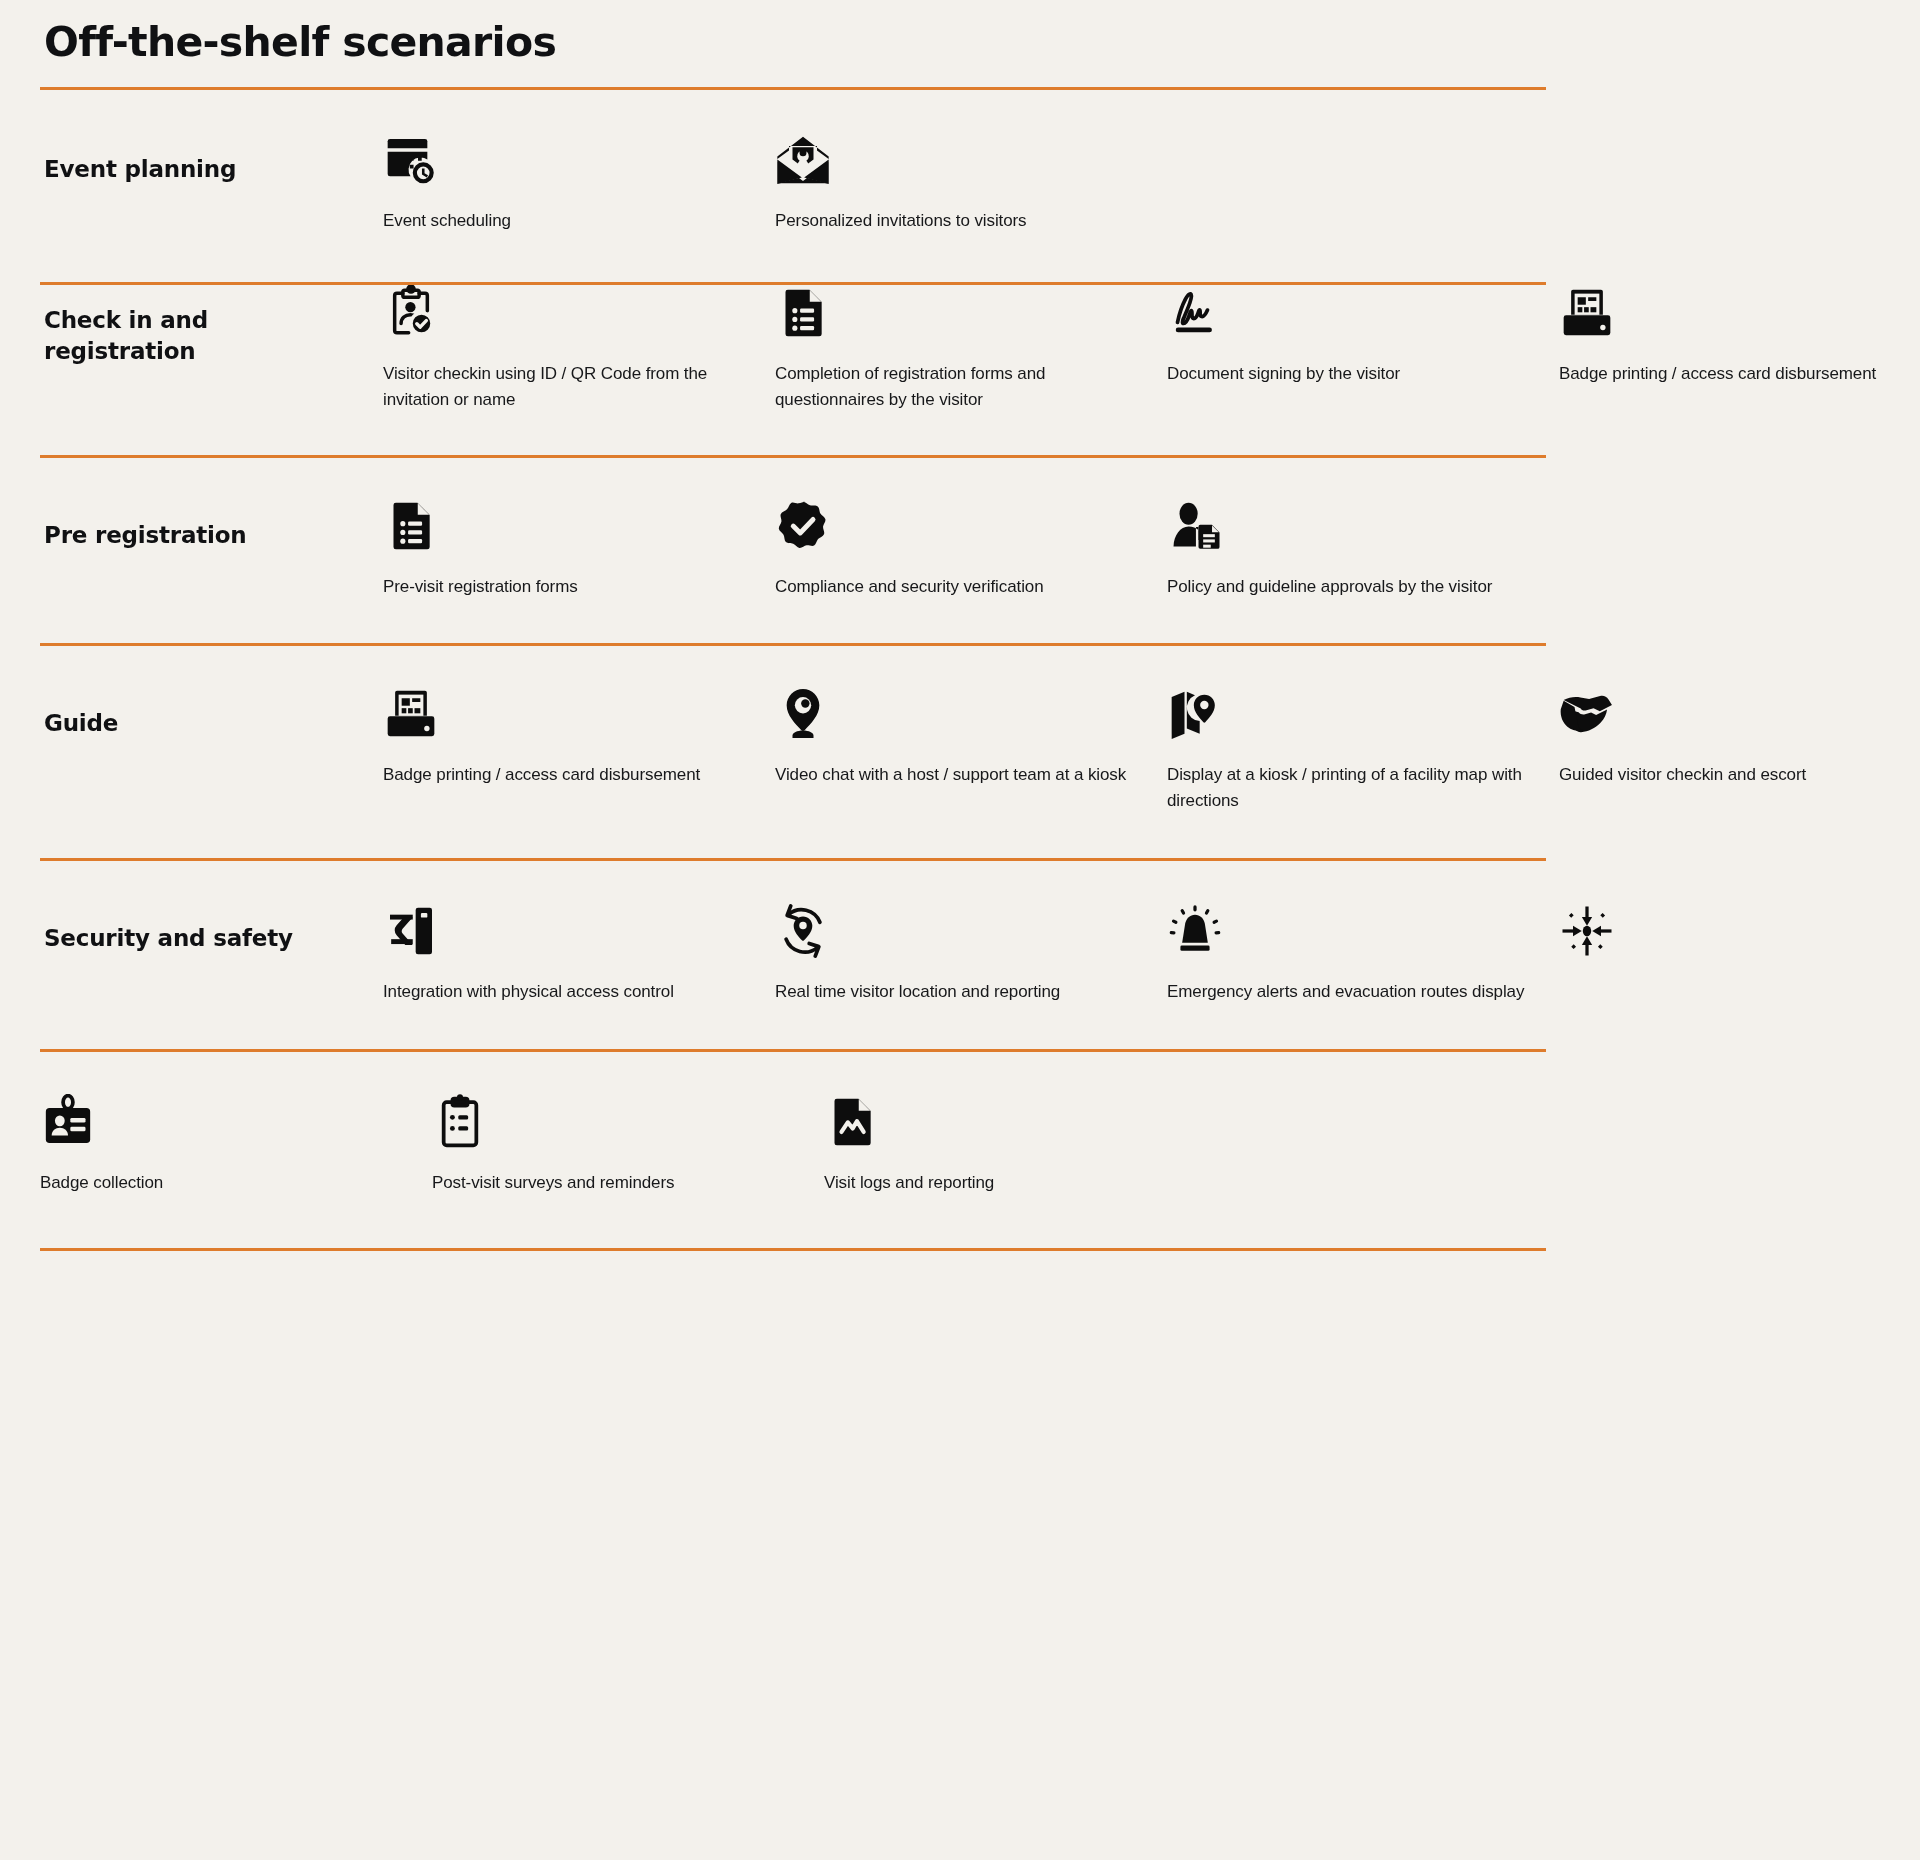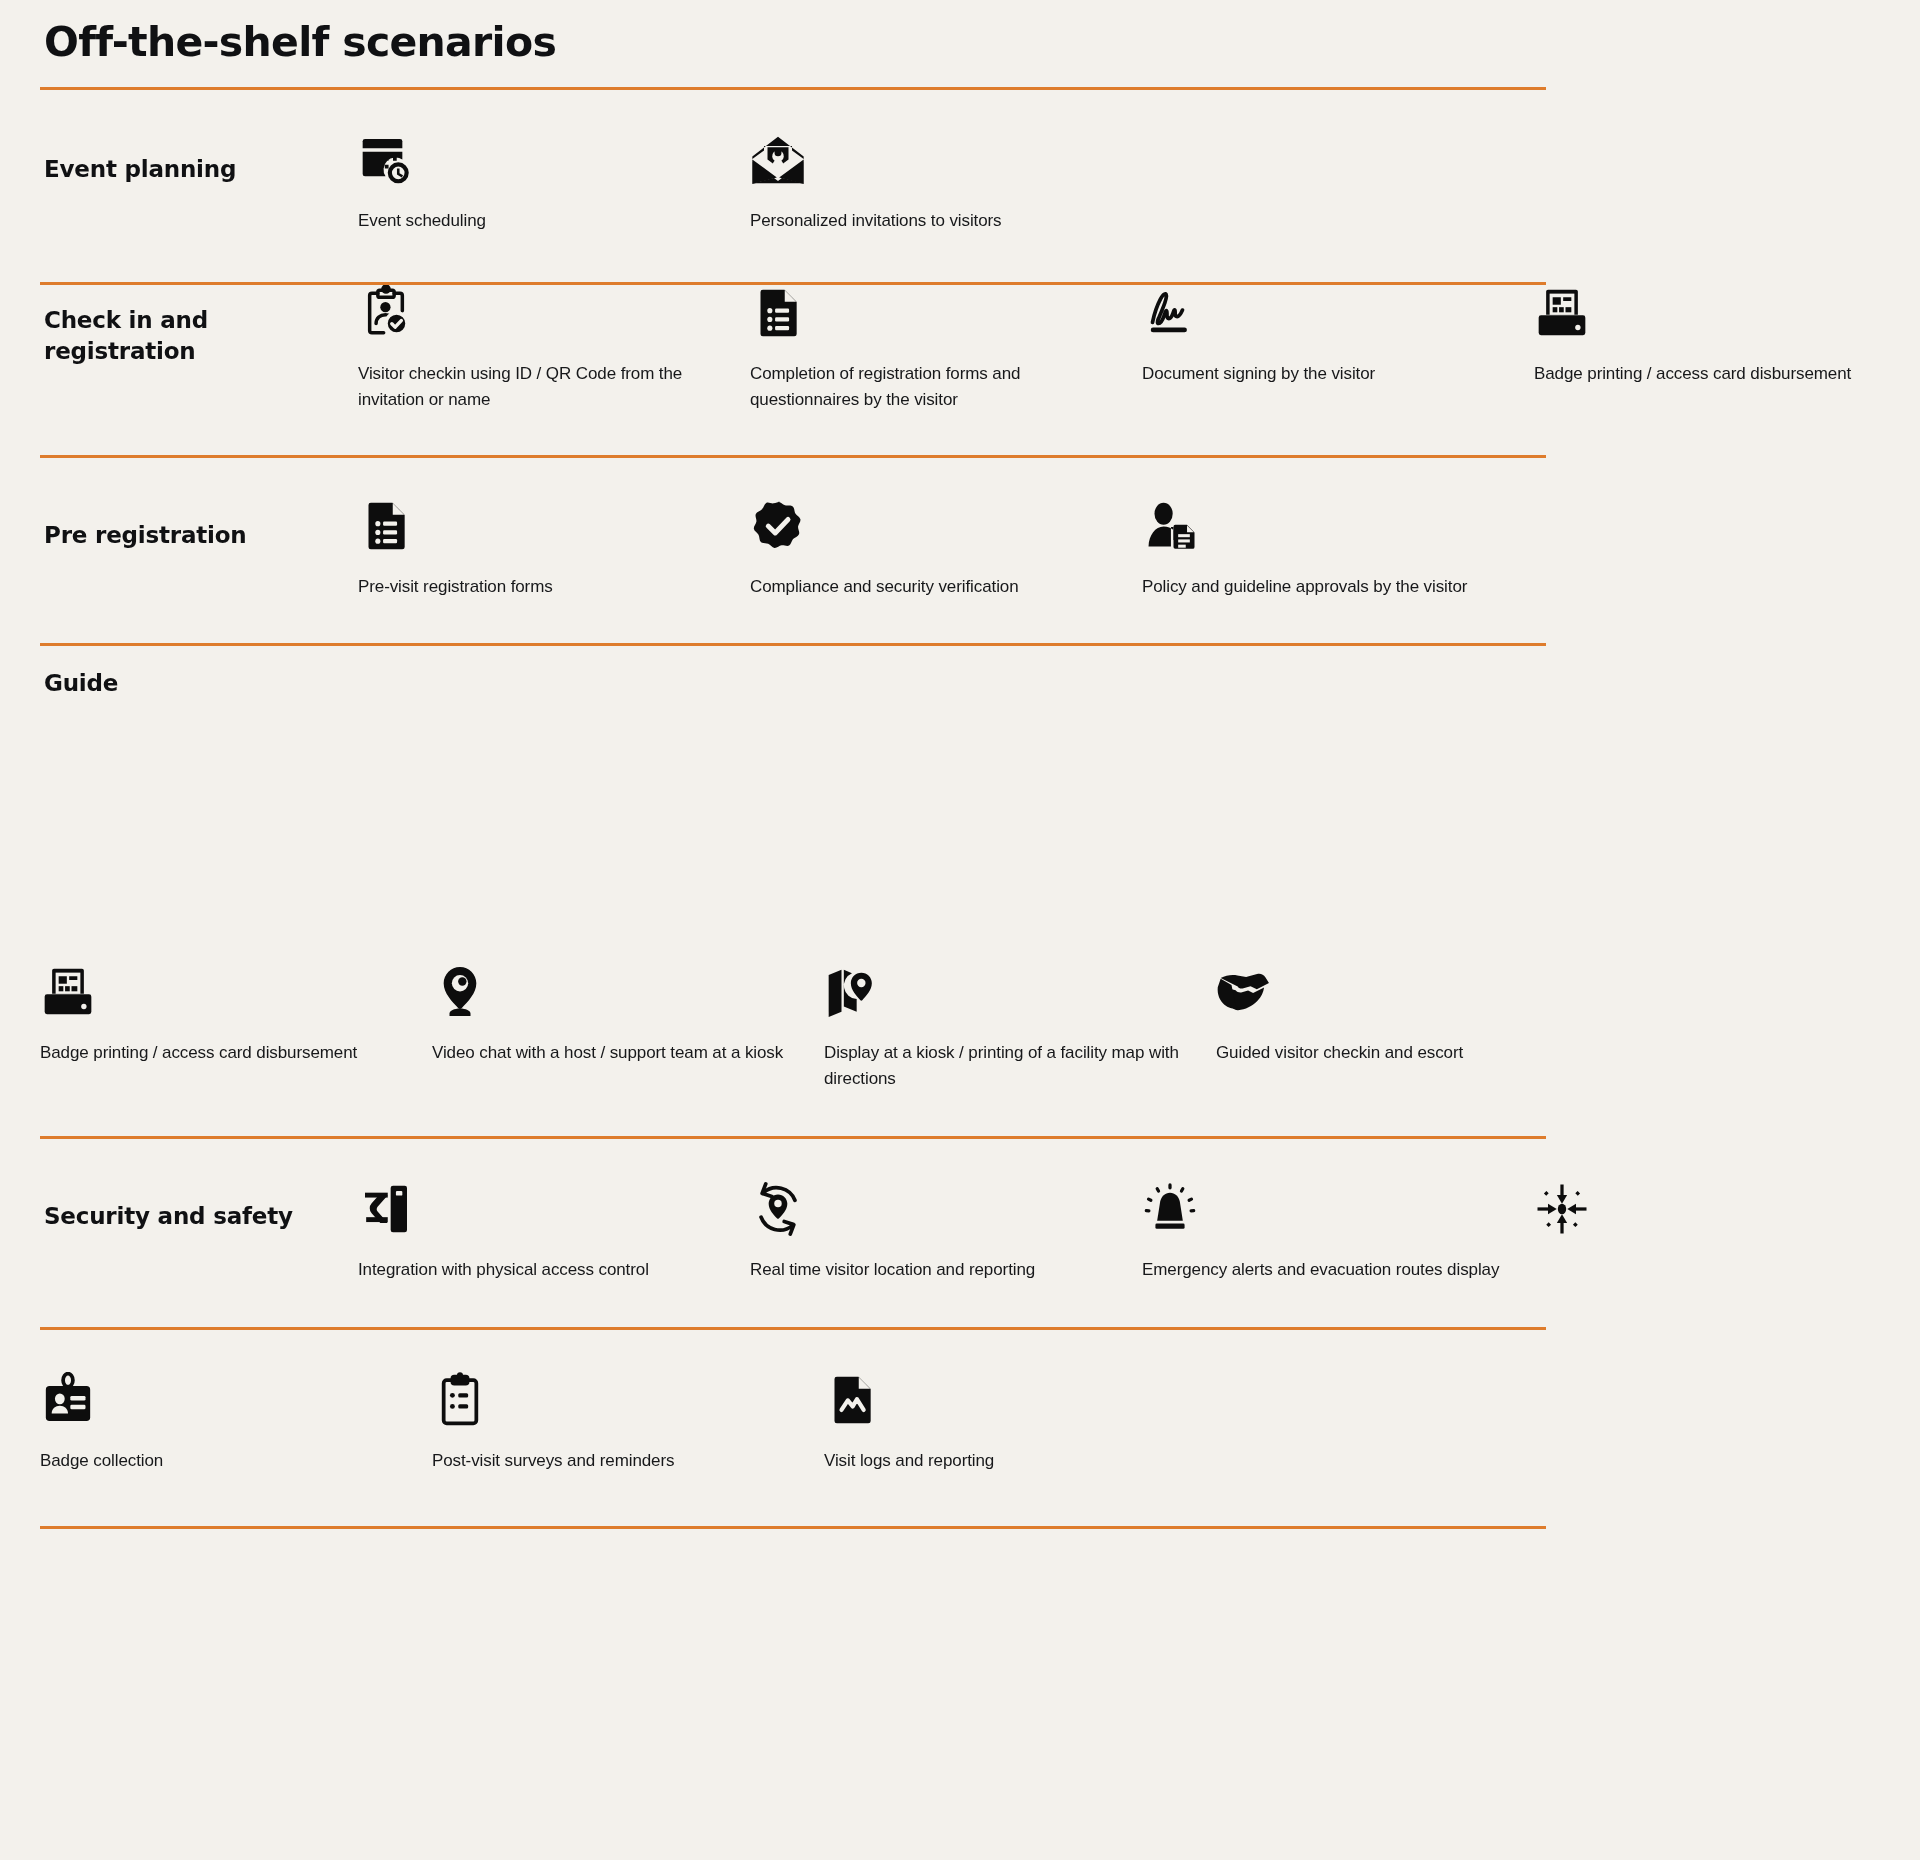--- a/index.html
+++ b/index.html
@@ -33,20 +33,21 @@
   }
   .divider {
     height: 3px;
     background: #DE7C2C;
     width: 100%;
   }
   .row {
     display: flex;
     align-items: flex-start;
     width: 100%;
+    gap: 25px;
   }
   .row-label {
     width: 318px;
     flex: 0 0 318px;
     font-family: "DejaVu Sans", sans-serif;
     font-weight: bold;
     font-size: 23px;
     line-height: 1.33;
     letter-spacing: -0.2px;
     color: #101113;
@@ -75,21 +76,21 @@
     color: #17181A;
     letter-spacing: -0.1px;
   }
   
   .row-1 { padding-top: 42px; padding-bottom: 48px; }
   .row-1 .row-label { padding-top: 22px; }
   .row-2 { padding-bottom: 42px; }
   .row-2 .row-label { padding-top: 20px; }
   .row-3 { padding-top: 40px; padding-bottom: 44px; }
   .row-3 .row-label { padding-top: 22px; }
-  .row-4 { padding-bottom: 44px; flex-direction: column; }
+  .row-4 { padding-top: 40px; padding-bottom: 44px; }
   .row-4 .row-label { padding-top: 22px; }
   .row-5 { padding-top: 42px; padding-bottom: 44px; }
   .row-5 .row-label { padding-top: 20px; }
   .row-6 { padding-top: 42px; padding-bottom: 52px; }
   .row-6 .row-label { padding-top: 20px; }
 </style>
 </head>
 <body>
 
 <div class="page">

